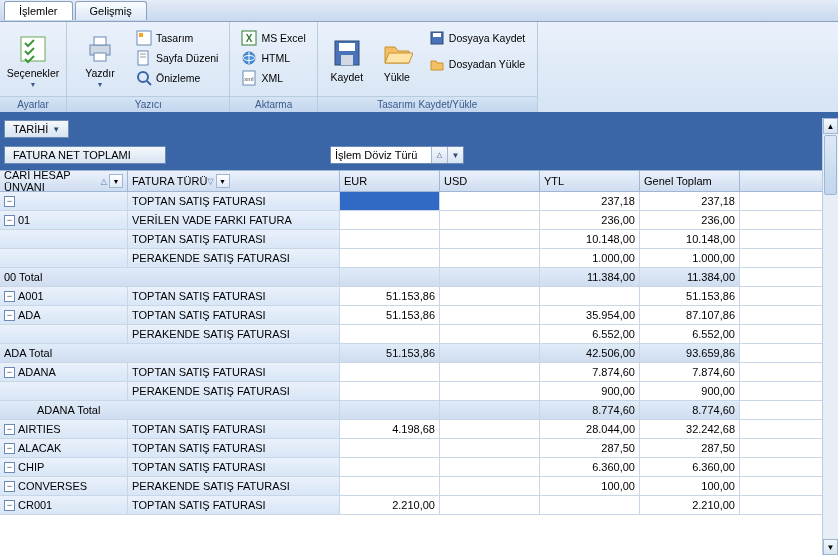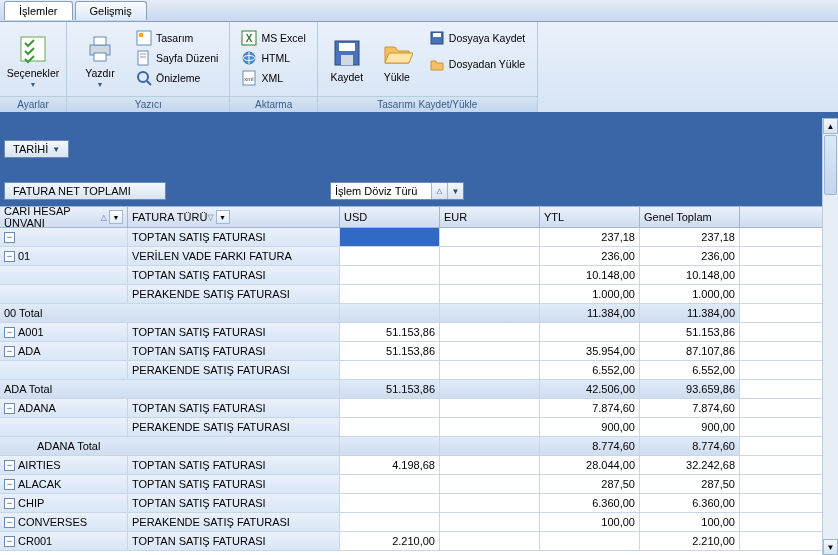--- a/index.html
+++ b/index.html
@@ -17,21 +17,21 @@
   .ribgroup-label { text-align: center; font-size: 10px; color: #3a5a8a; background: linear-gradient(#d6e4f4, #c2d6ee); border-top: 1px solid #b8cce0; padding: 2px 0; margin: 0 -6px; }
   .bigbtn { display: flex; flex-direction: column; align-items: center; justify-content: center; width: 54px; height: 64px; border: 1px solid transparent; border-radius: 3px; cursor: pointer; font-size: 10.5px; gap: 2px; }
   .bigbtn .icon { width: 32px; height: 32px; }
   .smbtn { display: flex; align-items: center; gap: 4px; padding: 2px 4px; border: 1px solid transparent; border-radius: 2px; cursor: pointer; font-size: 10.5px; height: 20px; }
   .smbtn .icon { width: 16px; height: 16px; flex-shrink: 0; }
   .vcol { display: flex; flex-direction: column; gap: 0; }
   .dropdown-caret { font-size: 7px; color: #3a5a8a; }
   
   
   .bluearea { background: #3a66a7; padding: 4px 0 0 0; position: relative; }
-  .bluerow { display: flex; align-items: center; height: 22px; padding-left: 4px; margin-bottom: 4px; margin-top: 20px; }
+  .bluerow { display: flex; align-items: center; height: 22px; padding-left: 4px; margin-bottom: 4px; }
   .bluebtn { background: linear-gradient(#f4f8fc, #d8e4f2); border: 1px solid #6b8ab5; padding: 2px 8px; font-size: 11px; display: inline-flex; align-items: center; gap: 4px; cursor: pointer; }
   .bluebtn .caret { font-size: 8px; color: #2d4a76; }
   .combo { display: inline-flex; align-items: center; background: #fff; border: 1px solid #6b8ab5; height: 18px; }
   .combo input { border: none; padding: 0 4px; font-size: 11px; width: 100px; outline: none; background: transparent; }
   .combo .cbtn { width: 16px; height: 16px; border-left: 1px solid #9fb6d4; display: flex; align-items: center; justify-content: center; font-size: 8px; color: #2d4a76; cursor: pointer; background: linear-gradient(#f4f8fc, #d8e4f2); }
   .spacer { width: 164px; }
   
   
   .gridheader { display: flex; background: linear-gradient(#eaf1fb, #cfddf0); border-top: 1px solid #9fb6d4; border-bottom: 1px solid #9fb6d4; }
   .gh { border-right: 1px solid #9fb6d4; padding: 3px 4px; font-size: 11px; display: flex; align-items: center; justify-content: flex-start; height: 20px; }
@@ -218,25 +218,25 @@
           <span class="filterbtn">▼</span>
         </span>
     </div>
     <div class="gh c1">
       <span>FATURA TÜRÜ</span>
       <span class="sortbox">
           <span class="sortarrow">▽</span>
           <span class="filterbtn">▼</span>
         </span>
     </div>
+    <div class="gh c2">
+        <span>EUR</span>
+      </div>
     <div class="gh c3">
         <span>USD</span>
-      </div>
-    <div class="gh c2">
-        <span>EUR</span>
       </div>
     <div class="gh c4">
         <span>YTL</span>
       </div>
     <div class="gh c5">
         <span>Genel Toplam</span>
       </div>
   </div>
 </div>
 

